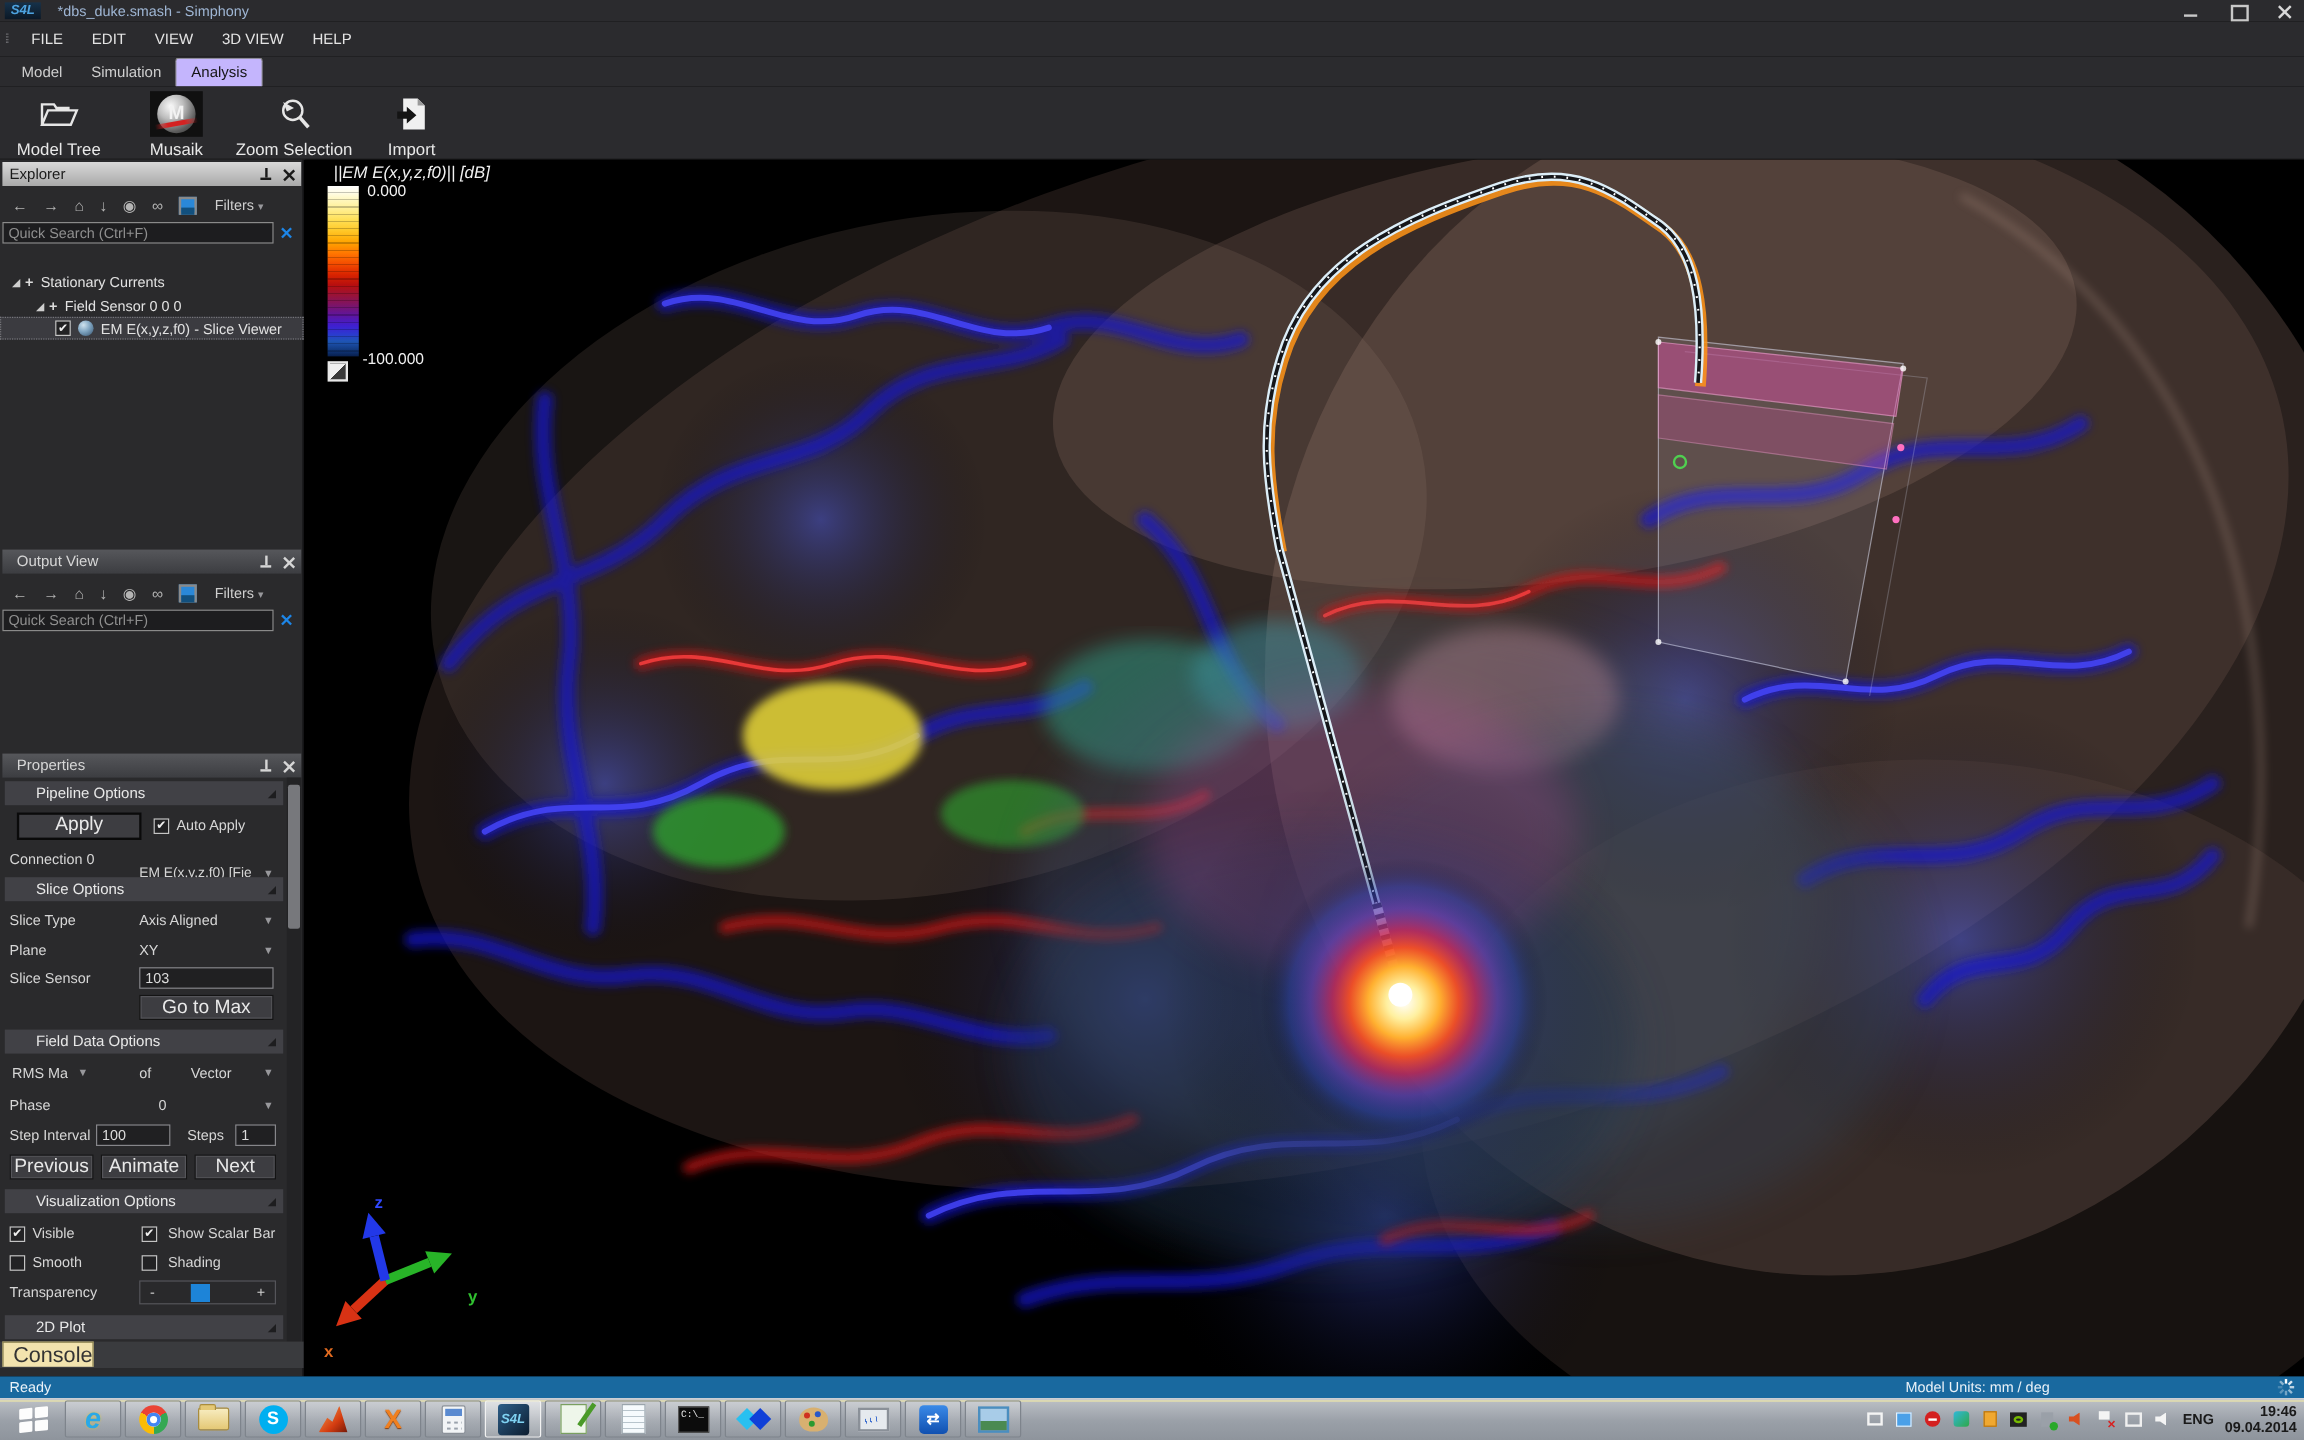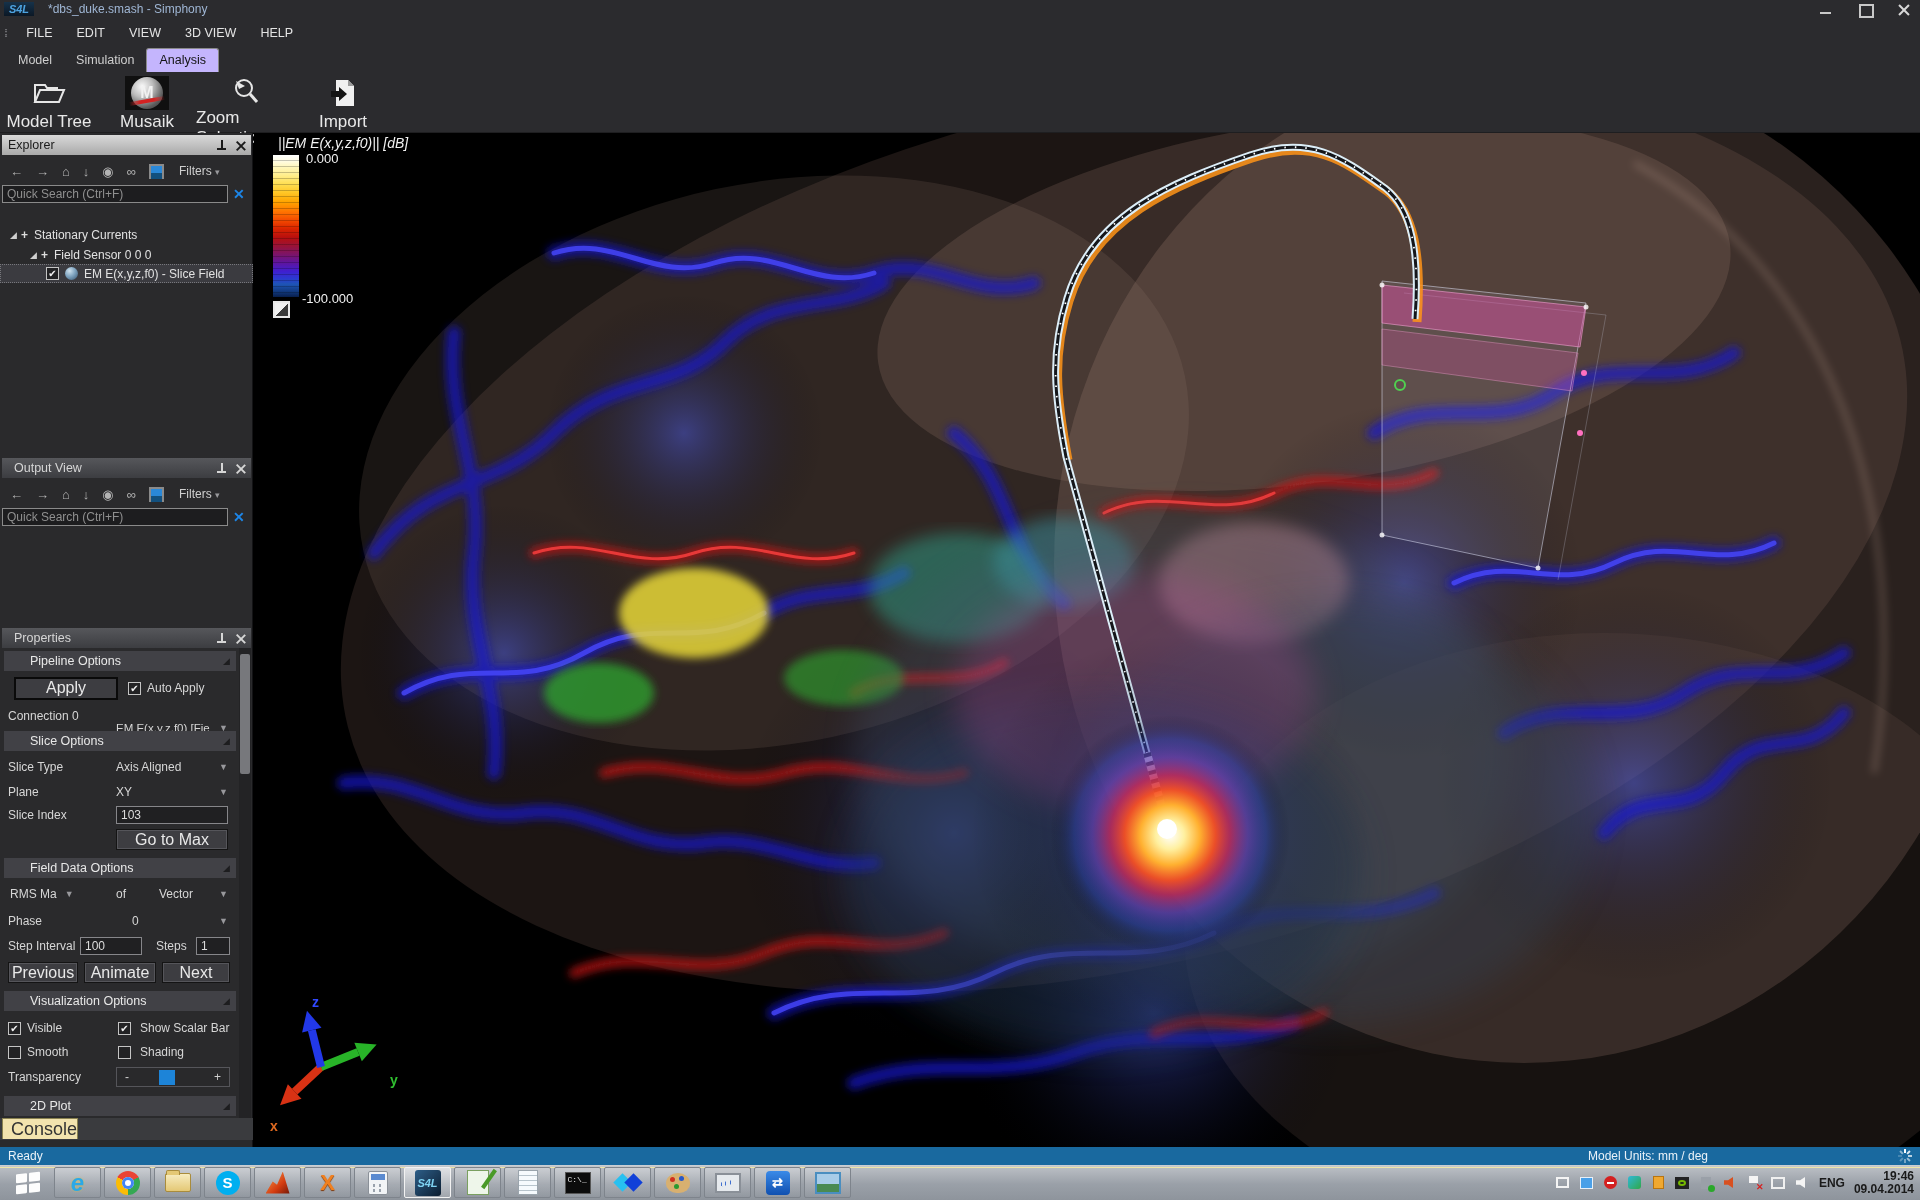--- a/index.html
+++ b/index.html
@@ -28,21 +28,21 @@
   #tabrow { position:absolute; left:0; top:47px; width:1920px; height:25px;
     background:#2b2b2e; display:flex; align-items:flex-end; font-size:12.5px; color:#cfcfcf; }
   .tab { padding:4px 12px 5px; }
   .tab.active { background:#c4b5fd; color:#141414; border:1px solid #8a8a8a; border-bottom:none;
     border-radius:3px 3px 0 0; }
 
   #ribbon { position:absolute; left:0; top:72px; width:1920px; height:61px;
     background:#2b2b2e; border-bottom:1px solid #1e1e20; display:flex; color:#e8e8e8; }
   .rb { width:98px; height:100%; display:flex; flex-direction:column; align-items:center; justify-content:flex-start; padding-top:4px; }
   .rb-icon { width:44px; height:38px; display:flex; align-items:center; justify-content:center; }
-  .rb-label { font-size:17px; margin-top:2px; }
+  .rb-label { font-size:14px; margin-top:2px; }
   #musaik-plate { width:44px; height:38px; background:#101010; display:flex; align-items:center; justify-content:center; }
   #musaik-circle { width:32px; height:32px; border-radius:50%;
     background:radial-gradient(circle at 35% 30%, #fafafa 0%, #bdbdbd 35%, #5c5c5c 70%, #2a2a2a 100%);
     color:#f2f2f2; font-weight:bold; font-size:16px; display:flex; align-items:center; justify-content:center; position:relative; }
   #musaik-circle::after { content:""; position:absolute; left:-2px; bottom:6px; width:36px; height:4px;
     background:linear-gradient(90deg, transparent, #d42222 30%, #d42222 70%, transparent); transform:rotate(-10deg); }
 
   
   #left-panel { position:absolute; left:0; top:133px; width:253px; height:1014px;
     background:#2a2a2c; border-right:1px solid #131315; color:#d8d8d8; font-size:12px; }
@@ -291,21 +291,21 @@
     <span>Stationary Currents</span>
   </div>
   <div class="tree-row" style="top:112px; padding-left:30px;">
     <span class="exp">◢</span>
     <span class="plus">+</span>
     <span>Field Sensor 0 0 0</span>
   </div>
   <div class="tree-row selected" style="top:131px; padding-left:46px;">
     <span class="cbx">✔</span>
     <span class="sphere"></span>
-    <span style="white-space:nowrap;">EM E(x,y,z,f0) - Slice Field</span>
+    <span style="white-space:nowrap;">EM E(x,y,z,f0) - Slice Viewer</span>
   </div>
 
   <div class="ph inactive" style="top:325px;">
     <span>Output View</span>
     <span class="ph-icons">
       <span class="icon-pin"></span>
       <span class="icon-x"></span>
     </span>
   </div>
   <div class="ptool" style="top:349px;">
@@ -359,21 +359,21 @@
     <span style="margin-left:4px;">Slice Type</span>
     <span style="position:absolute; left:112px;">Axis Aligned</span>
     <span class="dd" style="margin-left:auto; margin-right:8px;">▼</span>
   </div>
   <div class="prow" style="top:648px;gap:44px;">
     <span style="margin-left:4px;">Plane</span>
     <span style="position:absolute; left:112px;">XY</span>
     <span class="dd" style="margin-left:auto; margin-right:8px;">▼</span>
   </div>
   <div class="prow" style="top:671px;">
-    <span style="margin-left:4px;">Slice Index</span>
+    <span style="margin-left:4px;">Slice Sensor</span>
     <input class="pin-input" style="position: absolute; left: 112px; width: 112px;" value="103">
   </div>
   <button class="pbtn" style="position:absolute; left:116px; top:696px; width:112px; height:21px;">Go to Max</button>
 
   <div class="sect" style="top:725px;">
     <span>Field Data Options</span>
     <span class="tri">◢</span>
   </div>
   <div class="prow" style="top:750px;">
     <span style="margin-left:6px;">RMS Ma</span>

